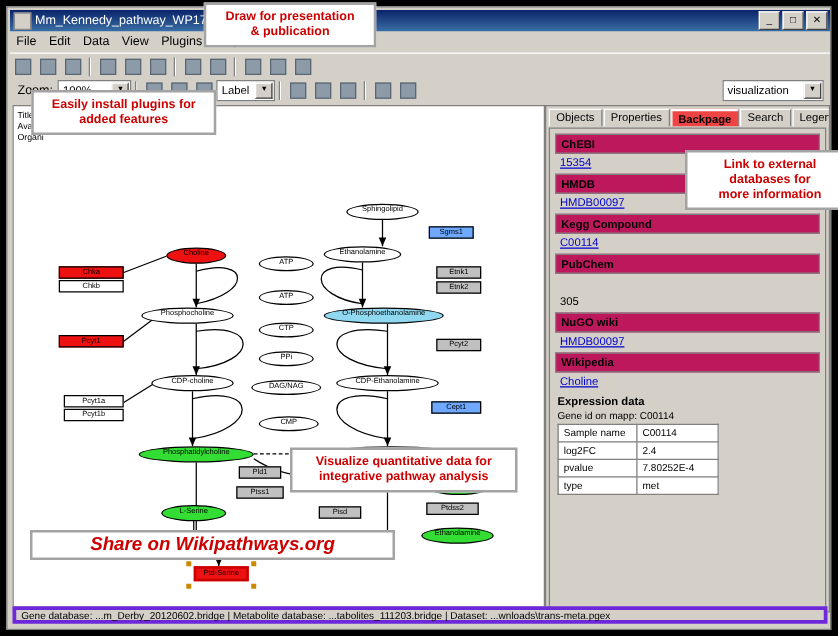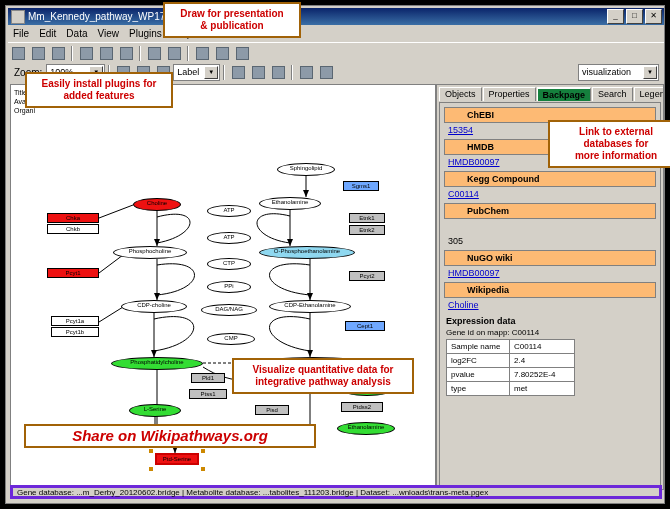--- a/index.html
+++ b/index.html
@@ -36,24 +36,24 @@
   
   .canvas{position:absolute;left:4px;top:78px;width:424px;height:404px;background:#fff;border:1px solid #808080;overflow:hidden;}
   .sidepanel{position:absolute;left:430px;top:78px;width:226px;height:404px;background:#d4d0c8;border:1px solid #808080;overflow:hidden;}
 
   
   .meta{position:absolute;left:3px;top:3px;font-size:7px;color:#000;line-height:9px;}
 
   
   .tabs{position:absolute;left:2px;top:2px;height:14px;display:flex;font-size:9px;}
   .tab{padding:1px 5px;background:#d4d0c8;border:1px solid #fff;border-right-color:#808080;border-bottom:none;margin-right:1px;}
-  .tab.active{background:#15803d;font-weight:bold;border-top:2px solid #fff;}
+  .tab.active{background:#ef4444;font-weight:bold;border-top:2px solid #fff;}
 
   .panel-body{position:absolute;left:2px;top:17px;width:220px;height:384px;background:#d4d0c8;border:1px solid #808080;overflow:hidden;}
-  .sec-head{margin:4px 4px 2px 4px;background:#fdba74;border:1px solid #808080;font-size:9px;font-weight:bold;padding:2px 22px;}
+  .sec-head{margin:4px 4px 2px 4px;background:#be185d;border:1px solid #808080;font-size:9px;font-weight:bold;padding:2px 4px;}
   .sec-link{margin:1px 8px 4px 8px;font-size:9px;color:#0000cc;text-decoration:underline;}
   .sec-text{margin:17px 8px 4px 8px;font-size:9px;color:#000;}
   .expr{margin:6px 4px 2px 6px;font-size:9px;font-weight:bold;}
   .gid{margin:2px 4px 2px 6px;font-size:8px;}
   table.data{margin:2px 4px 0 6px;border-collapse:collapse;font-size:8px;}
   table.data td{border:1px solid #808080;background:#fff;padding:1px 4px;height:11px;}
   table.data td.k{width:54px;}
   table.data td.v{width:56px;}
 
   
@@ -64,21 +64,21 @@
   .ell{border-radius:50%;}
   .green{background:#33dd33;}
   .red{background:#ee1111;}
   .blue{background:#6fa8ff;}
   .gray{background:#c0c0c0;}
   .white{background:#ffffff;}
   .cyan{background:#8fd8f0;}
   svg.wires{position:absolute;left:0;top:0;width:424px;height:404px;pointer-events:none;}
 
   
-  .callout{position:absolute;background:#fff;border:2px solid #a16207;color:#cc0000;font-weight:bold;font-size:10px;text-align:center;padding:4px 6px;line-height:12px;box-sizing:border-box;}
+  .callout{position:absolute;background:#fff;border:2px solid #a3a3a3;color:#cc0000;font-weight:bold;font-size:10px;text-align:center;padding:4px 6px;line-height:12px;box-sizing:border-box;}
   .callout.big{font-size:15px;font-style:italic;}
 </style>
 </head>
 <body>
 
 <div class="app">
 
   <div class="titlebar">
     <span class="tb-icon"></span>
     <span class="tb-title">Mm_Kennedy_pathway_WP1771_45176.gpml - PathVisio</span>

